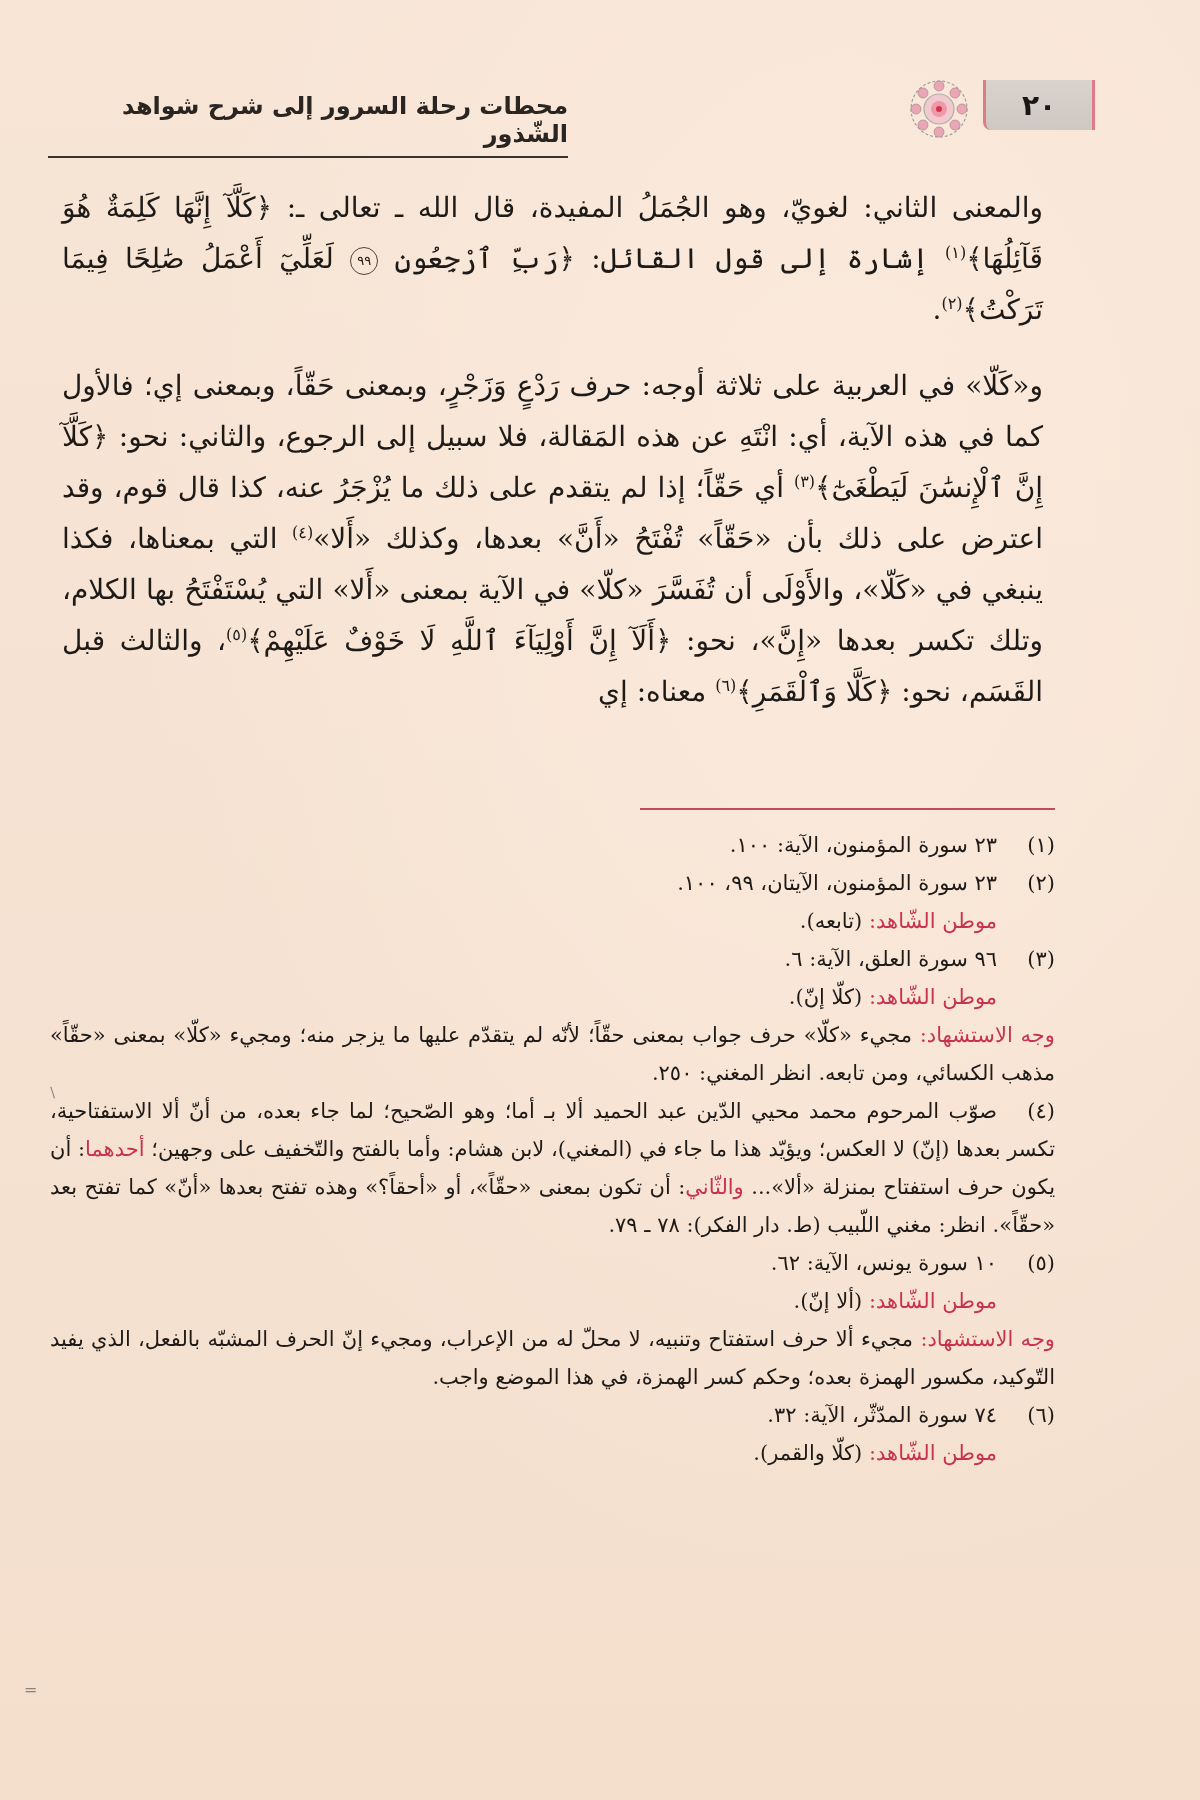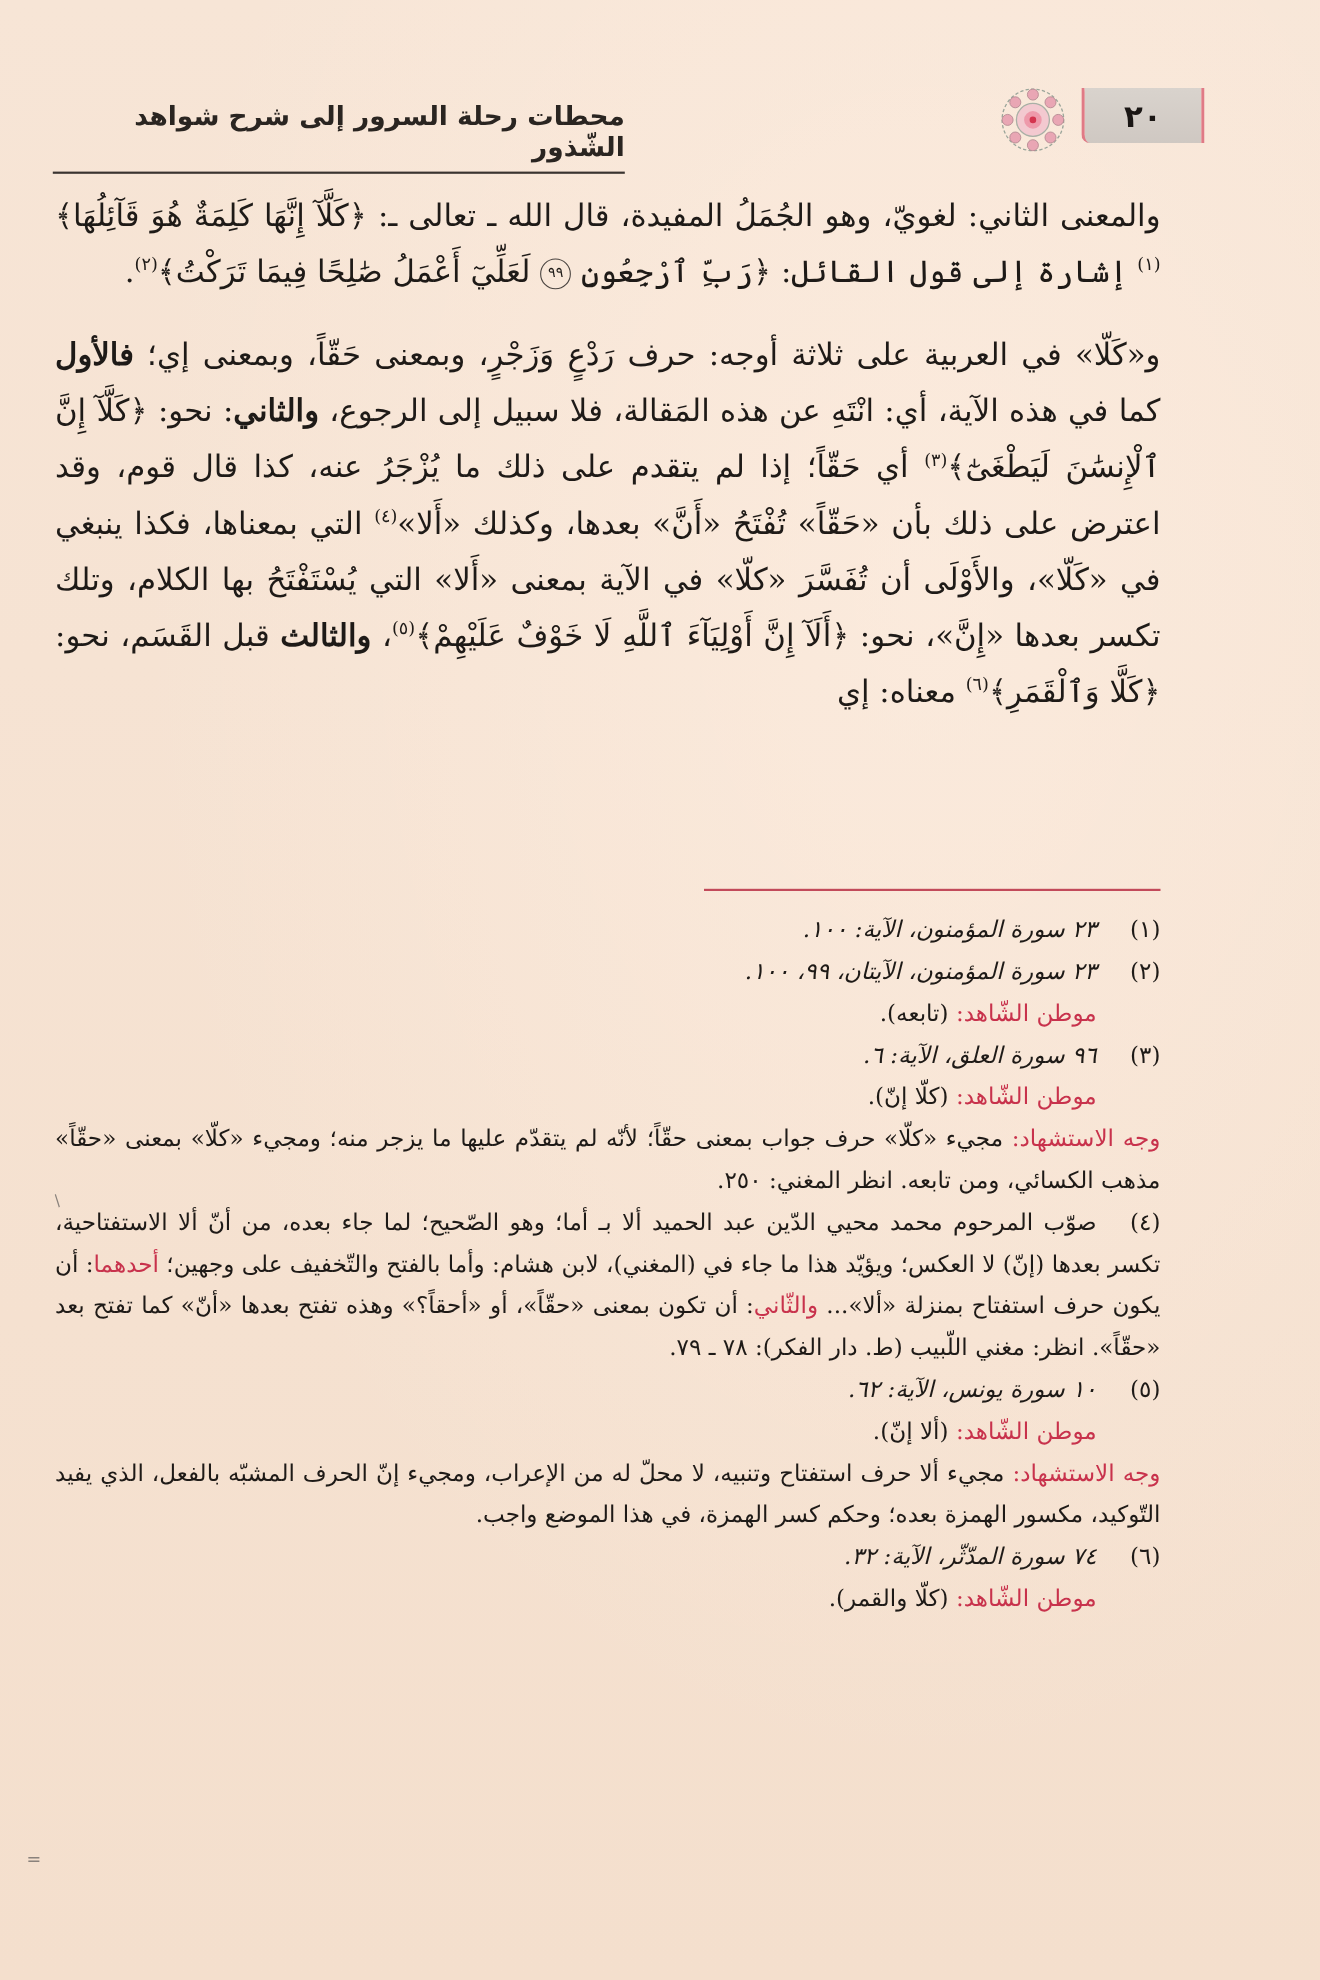--- a/index.html
+++ b/index.html
@@ -76,21 +76,21 @@
     .body-text {
       position: absolute;
       top: 170px;
       left: 50px;
       width: 1005px;
       font-size: 28px;
       line-height: 51px;
       text-align: justify;
     }
     .body-text p {
-      margin: 0;
+      margin: 12px;
     }
     .body-text p + p {
       margin-top: 25px;
     }
     .quran {
       color: #1e1a17;
     }
     .sup {
       font-size: 16px;
       vertical-align: super;
@@ -101,21 +101,21 @@
       width: 26px;
       height: 26px;
       border: 1.5px solid #4a4440;
       border-radius: 50%;
       font-size: 13px;
       line-height: 26px;
       text-align: center;
       vertical-align: middle;
     }
     b.strong {
-      font-weight: bold;
+      font-weight: normal;
     }
 
     
     .fn-rule {
       position: absolute;
       top: 808px;
       left: 640px;
       width: 415px;
       height: 2px;
       background: #c24a5a;
@@ -135,21 +135,20 @@
       position: relative;
       padding-right: 58px;
     }
     .fn-num {
       position: absolute;
       right: 0;
       top: 0;
     }
     .fn-line {
       display: block;
-      font-style: italic;
     }
     .note {
       display: block;
     }
     .note.indent {
       padding-right: 58px;
     }
     .note.full {
       padding-right: 0;
     }

